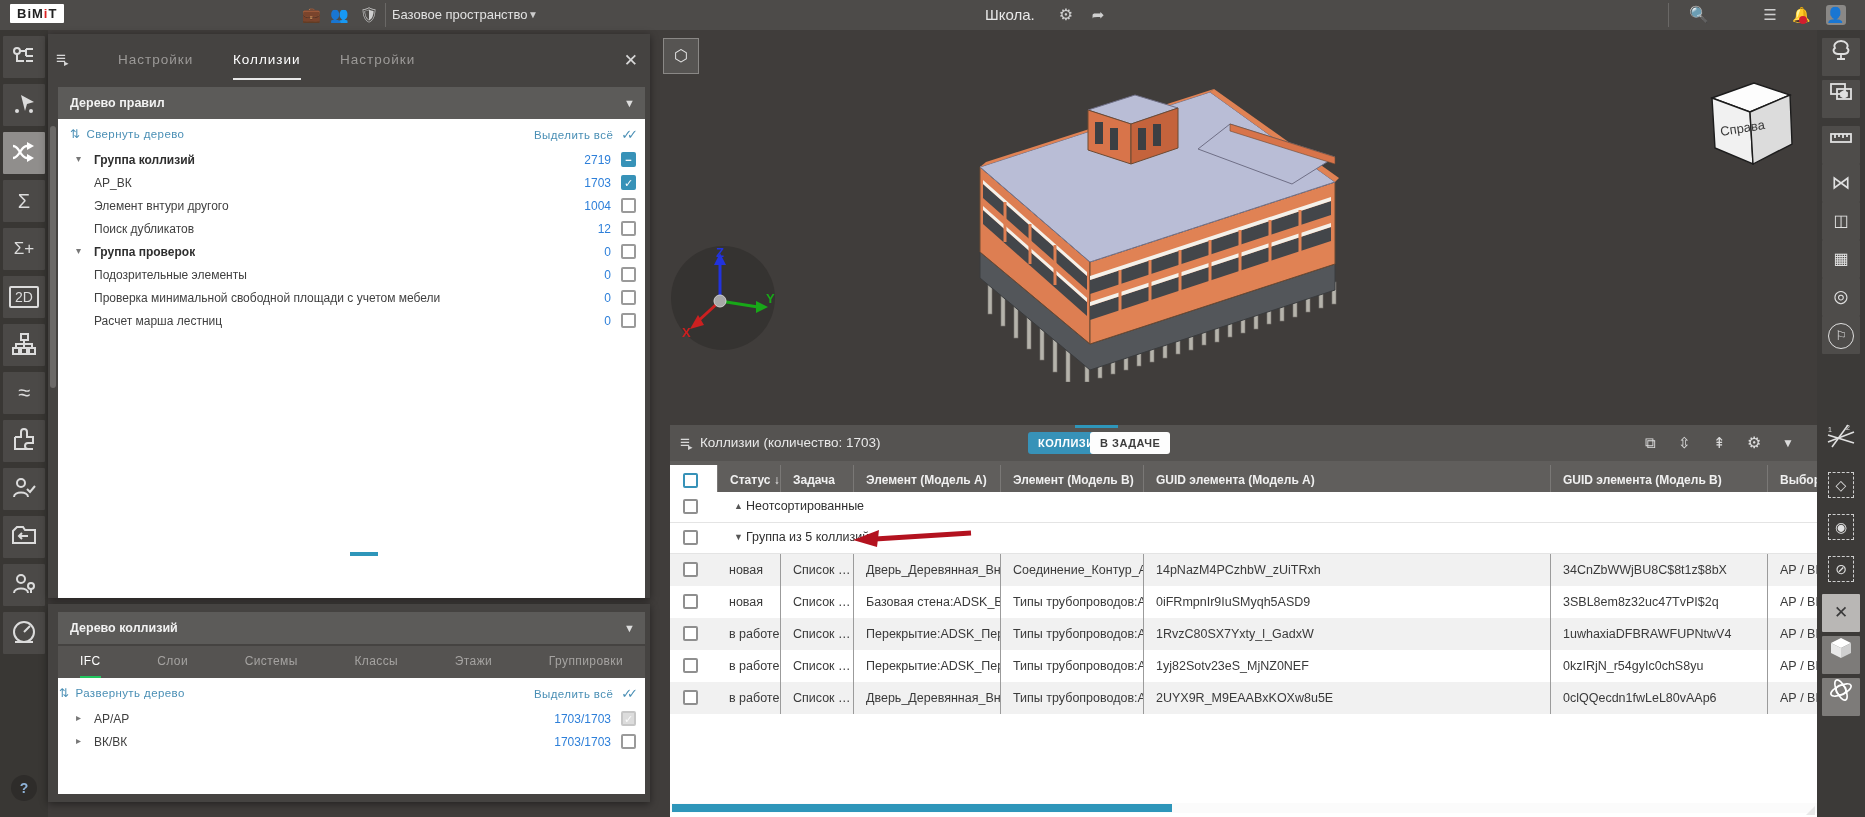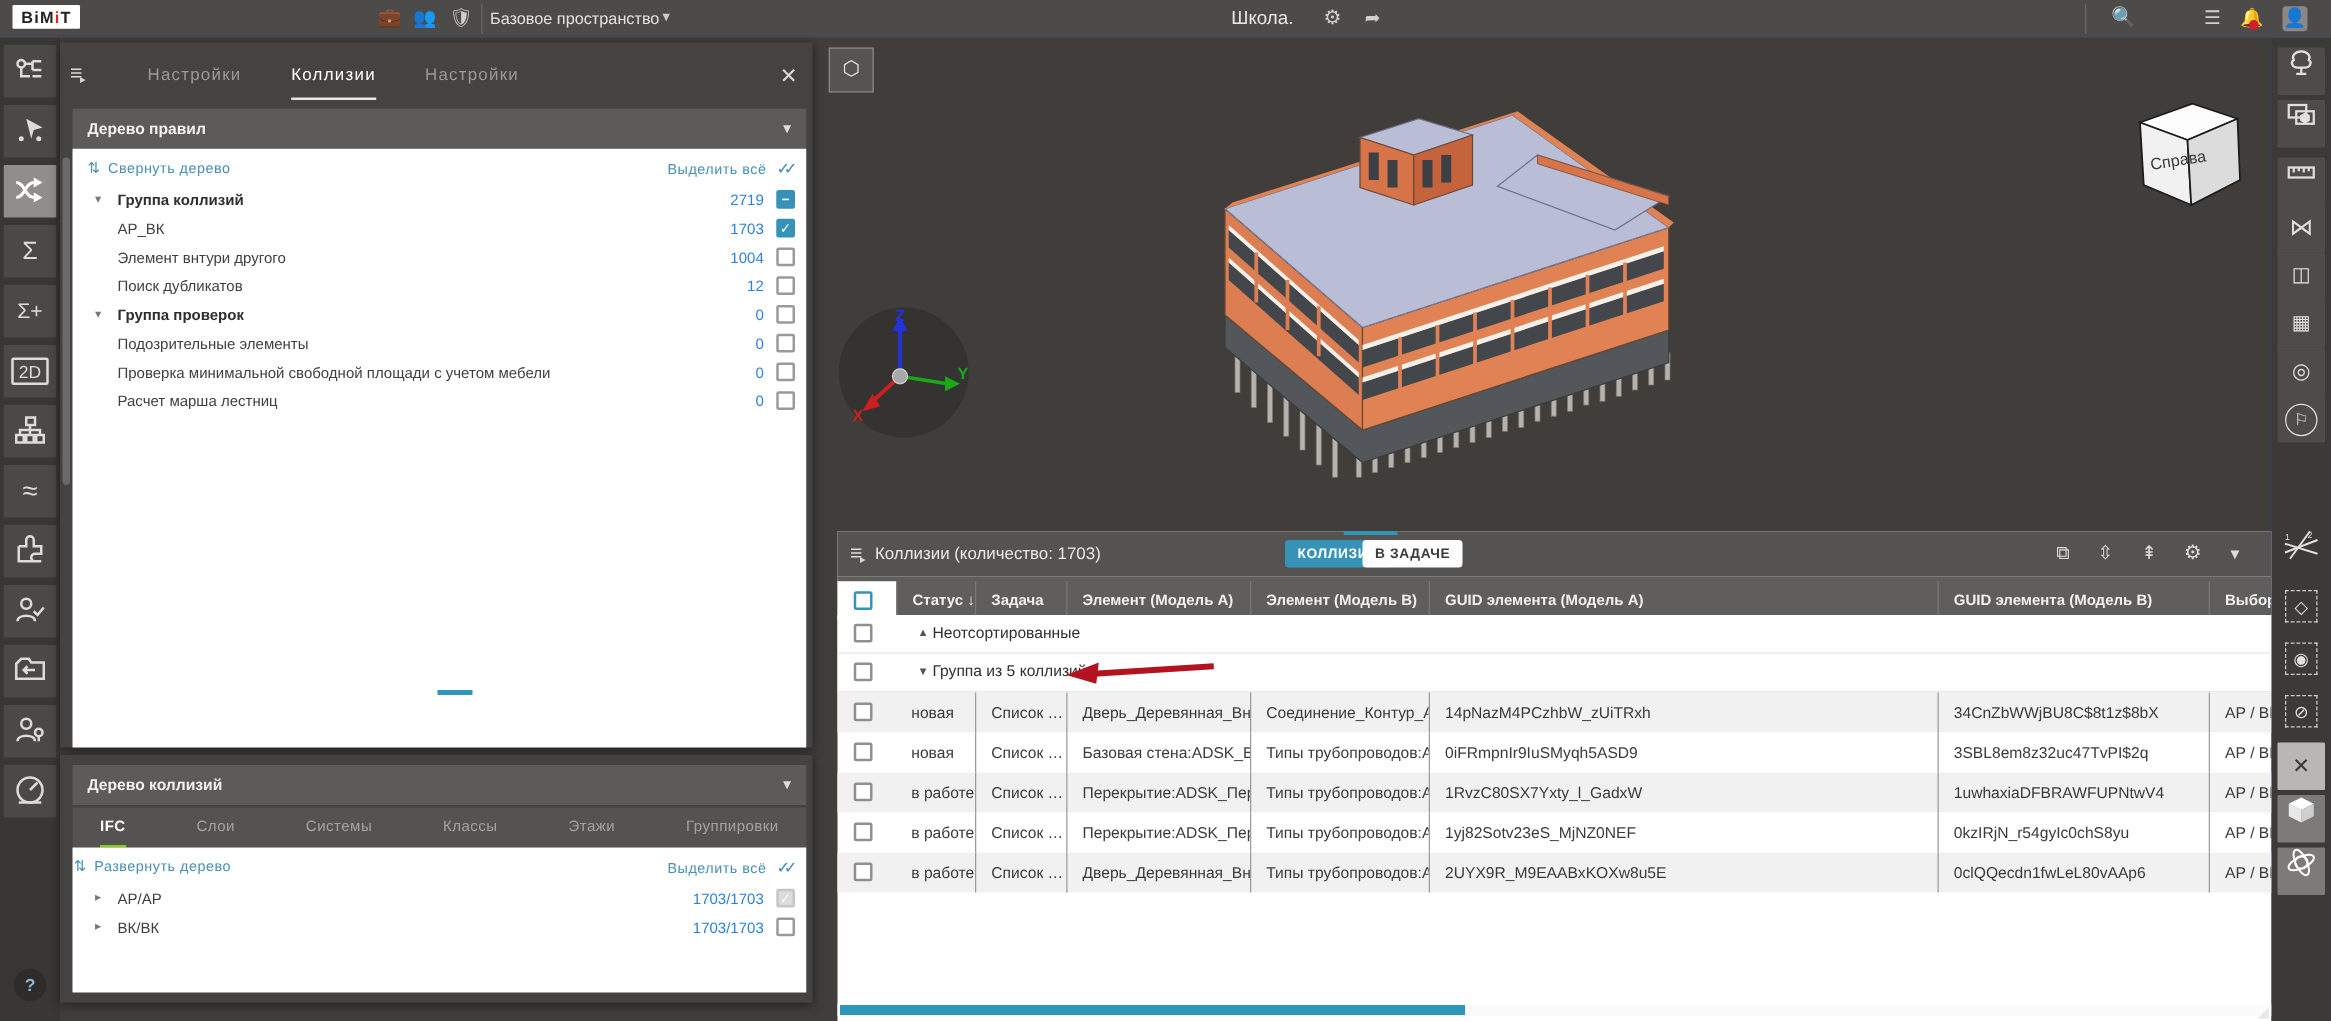--- a/index.html
+++ b/index.html
@@ -71,21 +71,21 @@
   .cb.checked{background:#3792b8;border-color:#3792b8;}
   .cb.ind{background:#3792b8;border-color:#3792b8;font-weight:bold;}
   .cb.dchecked{background:#dcdcdc;border-color:#c6c6c6;color:#fafafa;}
   .hthumb{position:absolute;left:292px;top:433px;width:28px;height:4px;background:#2e96ba;}
 
   #panelBot{left:48px;top:604px;width:602px;height:198px;}
   #panelBot .sec-head{top:8px;}
   .btabs{position:absolute;left:10px;top:42px;width:587px;height:32px;background:#555351;display:flex;
          justify-content:space-between;padding:0 22px;}
   .btab{color:#a5a3a1;font-size:12px;line-height:30px;letter-spacing:.4px;cursor:pointer;}
-  .btab.active{color:#fff;border-bottom:2px solid #84cc16;font-weight:bold;}
+  .btab.active{color:#fff;border-bottom:2px solid #22c55e;}
 
   
   #tablePanel{position:absolute;left:670px;top:425px;width:1147px;height:392px;background:#fff;}
   #t-titlebar{position:absolute;left:0;top:0;width:1147px;height:36px;background:#555351;color:#e9e9e9;}
   #t-title{position:absolute;left:30px;top:0;line-height:36px;font-size:13.5px;}
   #t-topseg{position:absolute;left:405px;top:0;width:43px;height:3px;background:#2e96ba;}
   .tbtn{position:absolute;top:7px;height:22px;line-height:22px;font-size:11px;font-weight:bold;
         letter-spacing:.5px;padding:0 10px;border-radius:3px;cursor:pointer;}
   #btn-col{left:358px;background:#3792b8;color:#fff;}
   #btn-task{left:420px;background:#fdfdfd;color:#3c3c3c;}

